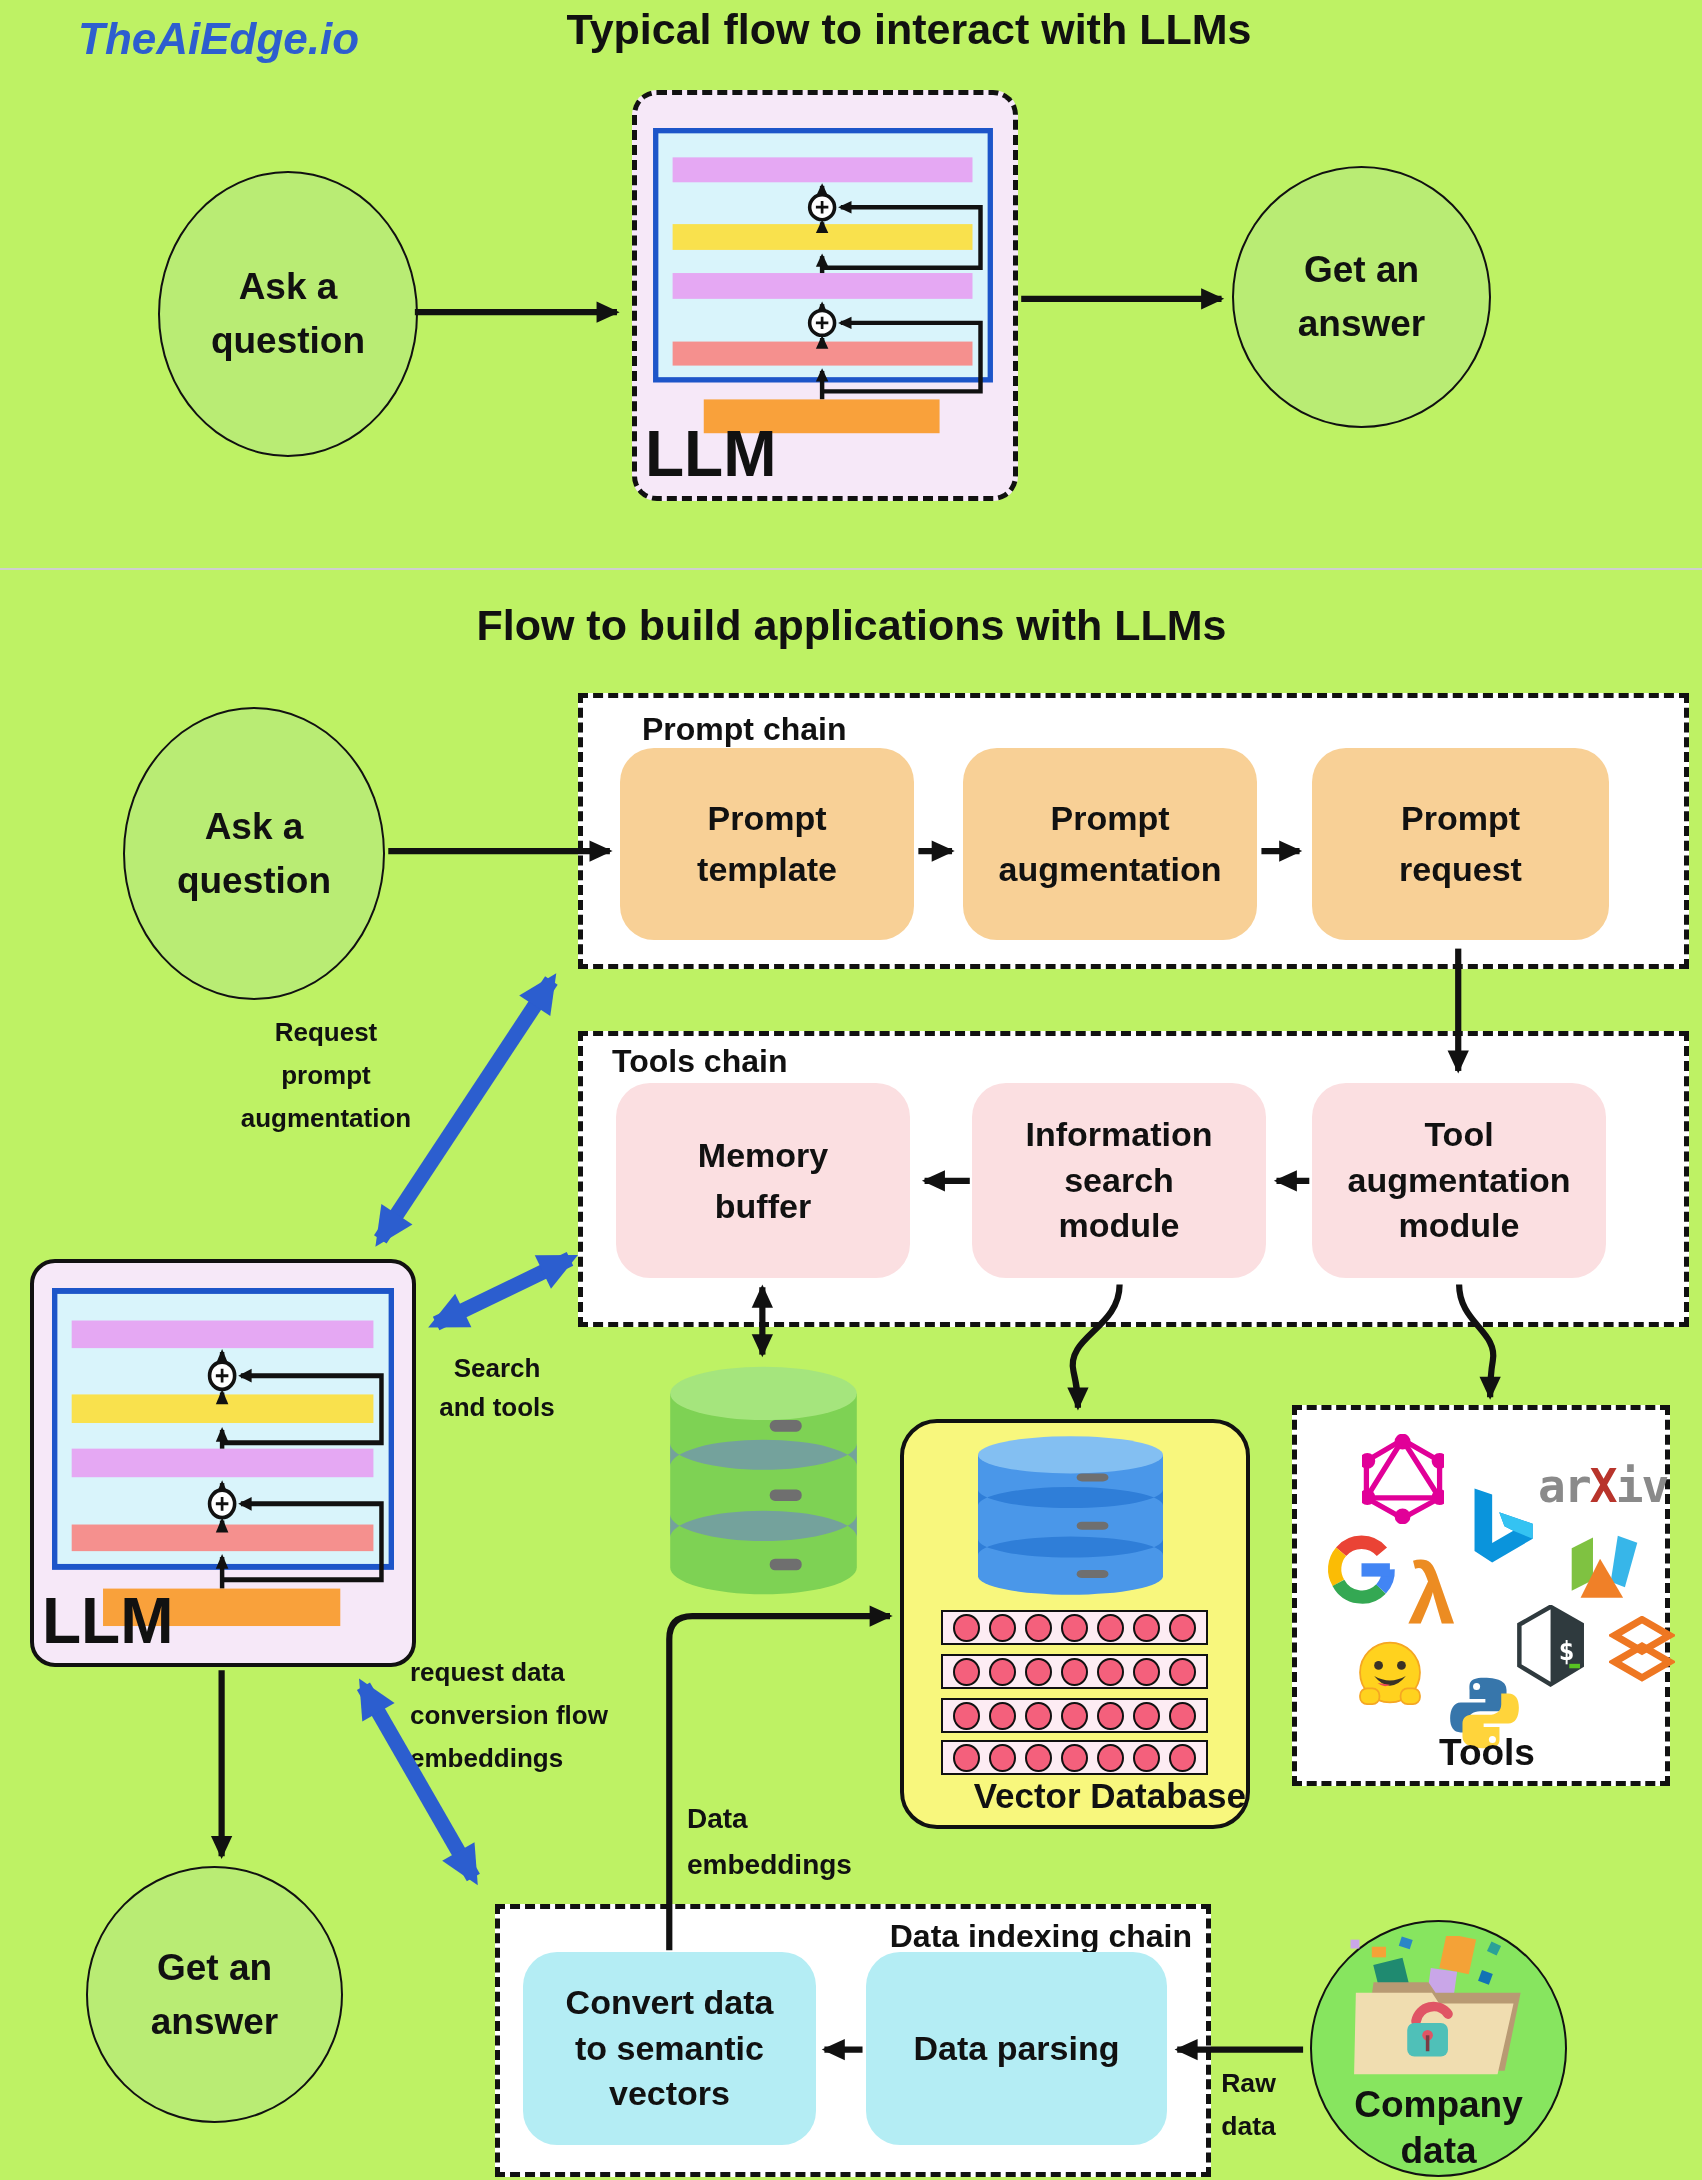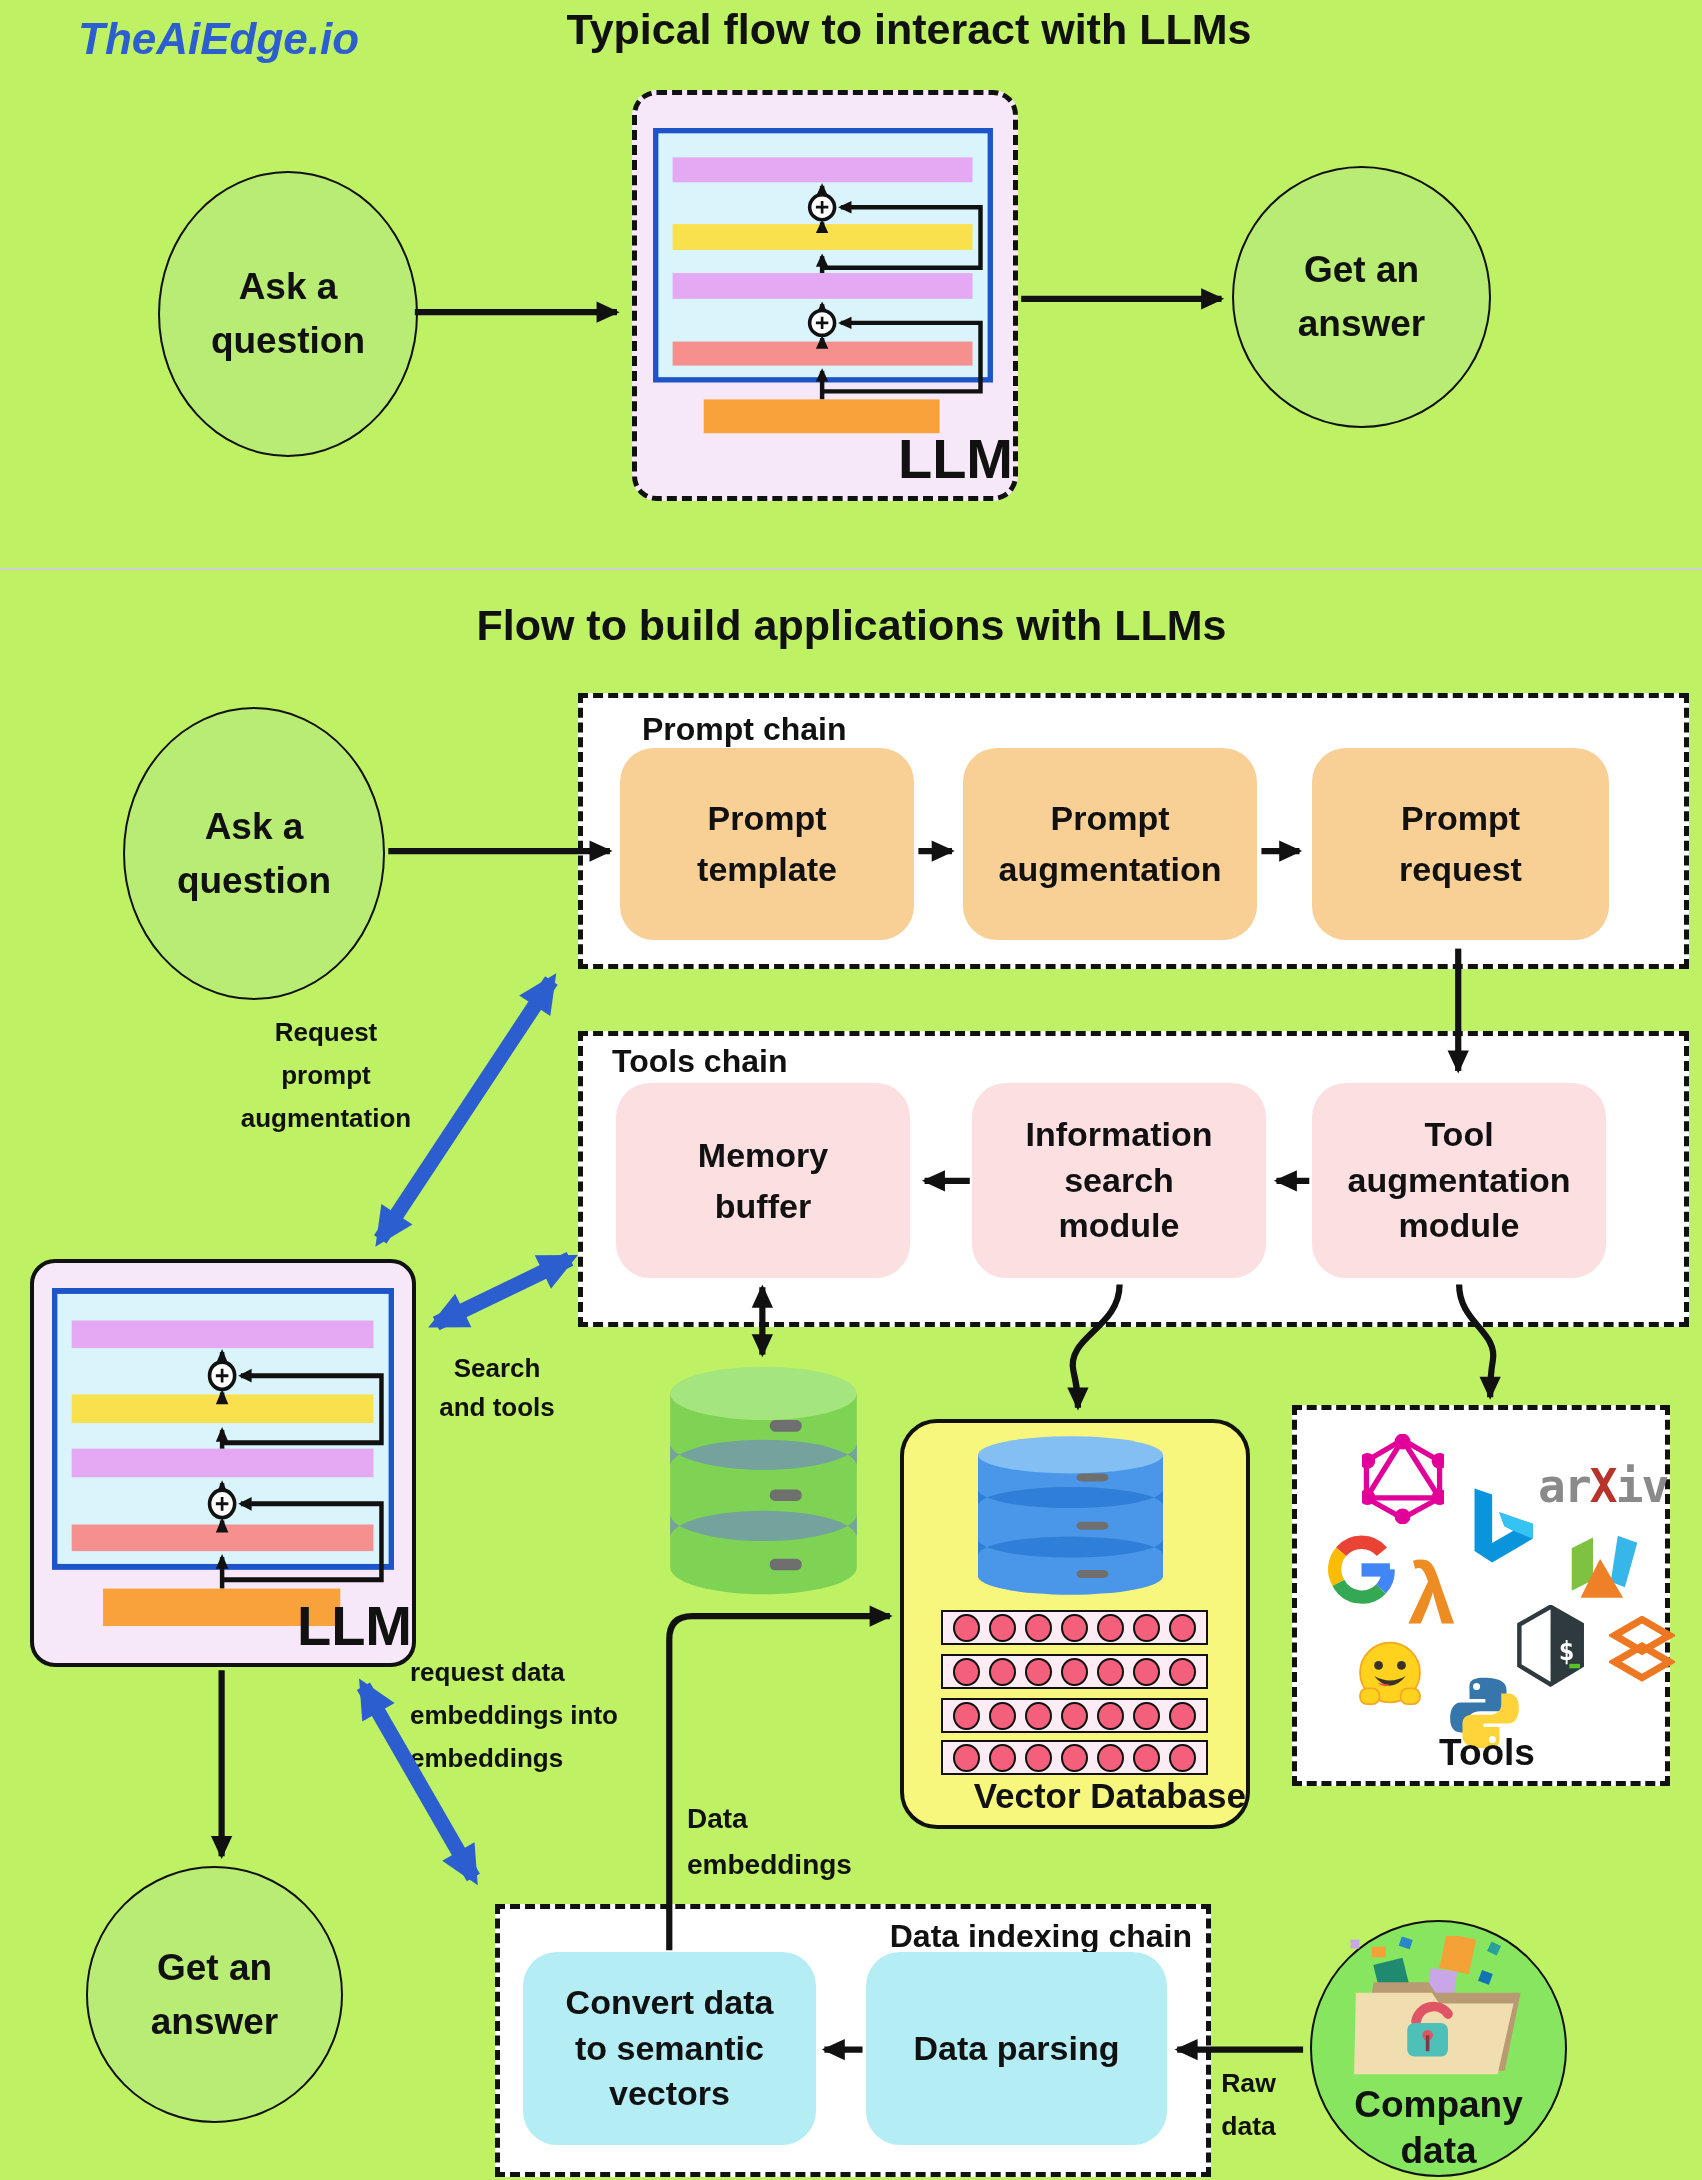--- a/index.html
+++ b/index.html
@@ -17,21 +17,21 @@
   
   .gcircle{
     background:#b9ec74;border:2.7px solid #111;border-radius:50%;
     display:flex;align-items:center;justify-content:center;text-align:center;
     font-size:37px;font-weight:700;line-height:1.45;
   }
   
   .llmbox{background:#f6e8f8;border-radius:25px;}
   .llmbox.dashed{border:5.3px dashed #111;}
   .llmbox.solid{border:4.4px solid #111;}
-  .llmlabel{position:absolute;left:8px;right:0;bottom:5.3px;text-align:right;font-size:56px;font-weight:700;}
+  .llmlabel{position:absolute;left:8px;right:0;bottom:5.3px;text-align:left;font-size:64px;font-weight:700;}
   
   .chain{border:5.3px dashed #111;background:#ffffff;}
   .chainlabel{position:absolute;font-size:32px;font-weight:700;}
   .node{
     position:absolute;border-radius:34px;display:flex;flex-direction:column;
     align-items:center;justify-content:center;text-align:center;
     font-size:34px;font-weight:700;line-height:1.5;
   }
   .node.orange{background:#f8d096;}
   .node.pink{background:#fbdfe1;}
@@ -160,21 +160,21 @@
     <div>Request</div>
     <div>prompt</div>
     <div>augmentation</div>
   </div>
   <div class="abs slabel" style="left:406px;top:1349px;width:182px;font-size:26px;line-height:39px;text-align:center;">
     <div>Search</div>
     <div>and tools</div>
   </div>
   <div class="abs slabel" style="left:410px;top:1651px;width:239px;font-size:26px;line-height:43px;">
     <div>request data</div>
-    <div>embeddings into</div>
+    <div>conversion flow</div>
     <div>embeddings</div>
   </div>
   <div class="abs slabel" style="left:687px;top:1796px;width:213px;font-size:28px;line-height:46px;">
     <div>Data</div>
     <div>embeddings</div>
   </div>
   <div class="abs slabel" style="left:1199px;top:2062px;width:99px;font-size:26.6px;line-height:43px;text-align:center;">
     <div>Raw</div>
     <div>data</div>
   </div>

